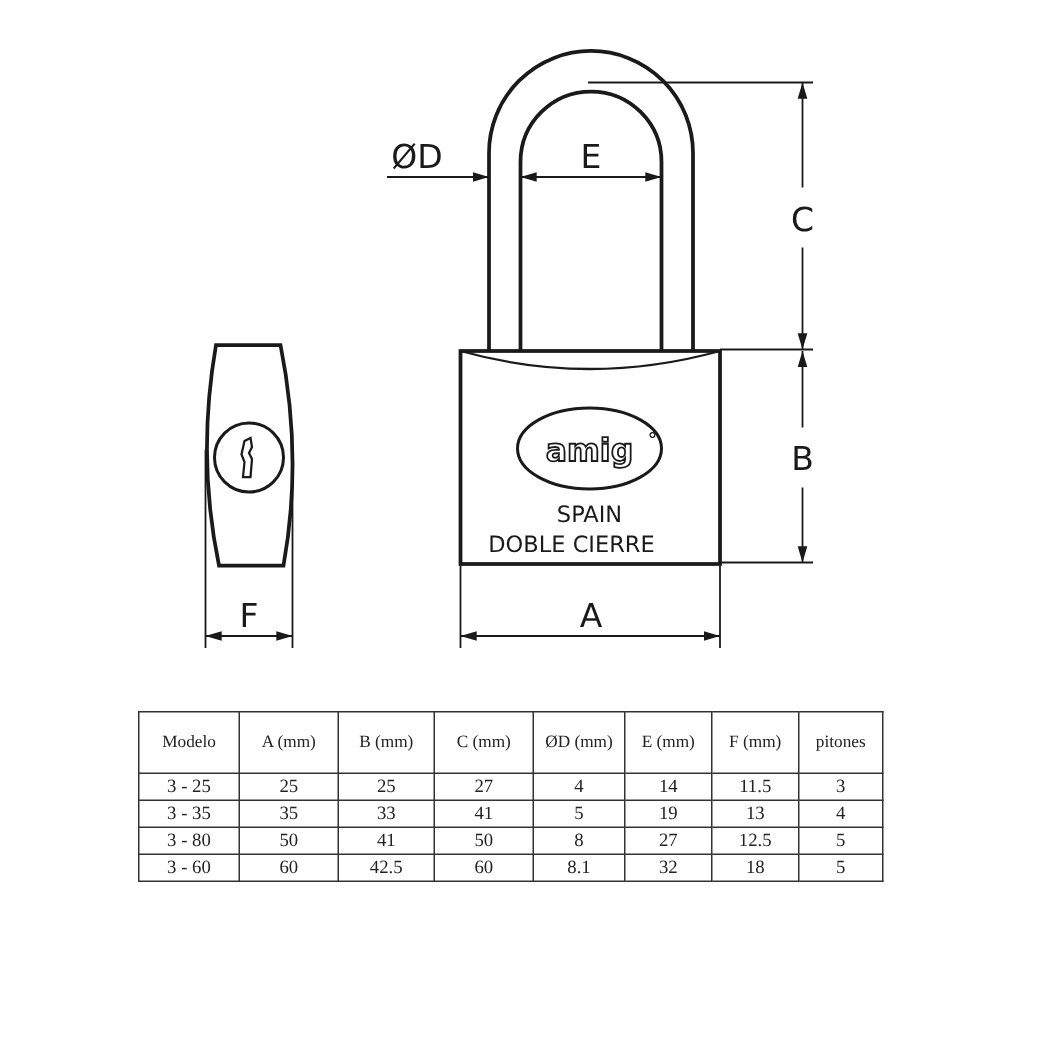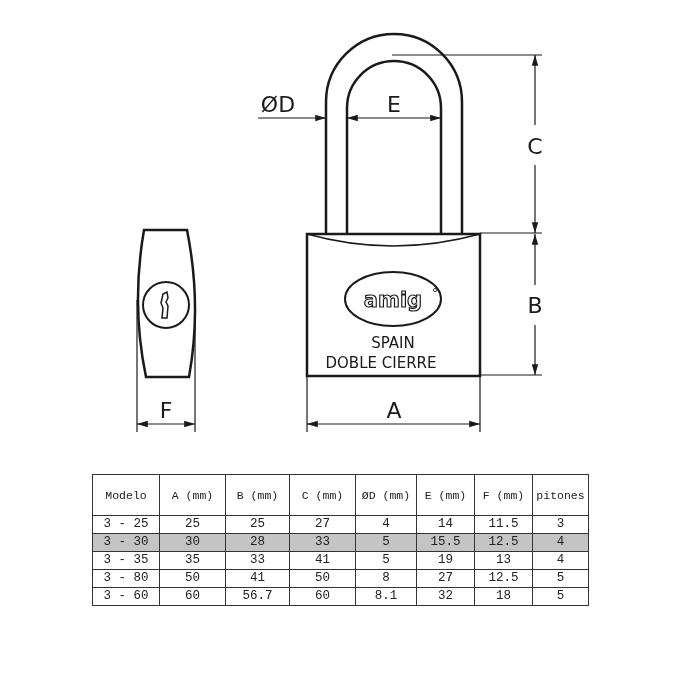--- a/index.html
+++ b/index.html
@@ -2,21 +2,21 @@
 <html><head>
   <meta charset="utf-8">
   <style>
     html, body { margin: 0; padding: 0; background: #ffffff; }
     body { width: 700px; height: 700px; position: relative; overflow: hidden; font-family: "DejaVu Sans", sans-serif; color: #1a1a1a; }
     #drawing { position: absolute; left: 0; top: 0; width: 700px; height: 460px; }
     .dim-label { font-family: "DejaVu Sans", sans-serif; font-size: 22px; fill: #1a1a1a; }
     .brand-text { font-family: "DejaVu Sans", sans-serif; font-size: 15px; fill: #1a1a1a; }
     table.spec {
       position: absolute; left: 92px; top: 474px;
-      border-collapse: collapse; font-family: Liberation Mono, monospace;
+      border-collapse: collapse; font-family: Liberation Serif, serif;
       font-size: 12.5px; color: #222;
     }
     table.spec th, table.spec td {
       border: 1.5px solid #333; text-align: center; padding: 0; height: 17px; line-height: 17px;
     }
     table.spec th { font-weight: normal; height: 40px; font-size: 11.5px; }
     table.spec tr.highlight td { background: #c4c4c4; }
     col.c0 { width: 67px; } col.c1 { width: 66px; } col.c2 { width: 64px; } col.c3 { width: 66px; }
     col.c4 { width: 61px; } col.c5 { width: 58px; } col.c6 { width: 58px; } col.c7 { width: 56px; }
   </style>
@@ -121,30 +121,20 @@
     <tr>
       <td>3 - 25</td>
       <td>25</td>
       <td>25</td>
       <td>27</td>
       <td>4</td>
       <td>14</td>
       <td>11.5</td>
       <td>3</td>
     </tr>
-    <tr class="highlight">
-      <td>3 - 30</td>
-      <td>30</td>
-      <td>28</td>
-      <td>33</td>
-      <td>5</td>
-      <td>15.5</td>
-      <td>12.5</td>
-      <td>4</td>
-    </tr>
     <tr>
       <td>3 - 35</td>
       <td>35</td>
       <td>33</td>
       <td>41</td>
       <td>5</td>
       <td>19</td>
       <td>13</td>
       <td>4</td>
     </tr>
@@ -154,21 +144,21 @@
       <td>41</td>
       <td>50</td>
       <td>8</td>
       <td>27</td>
       <td>12.5</td>
       <td>5</td>
     </tr>
     <tr>
       <td>3 - 60</td>
       <td>60</td>
-      <td>56.7</td>
+      <td>42.5</td>
       <td>60</td>
       <td>8.1</td>
       <td>32</td>
       <td>18</td>
       <td>5</td>
     </tr>
   </tbody>
 </table>
 
 </body></html>

